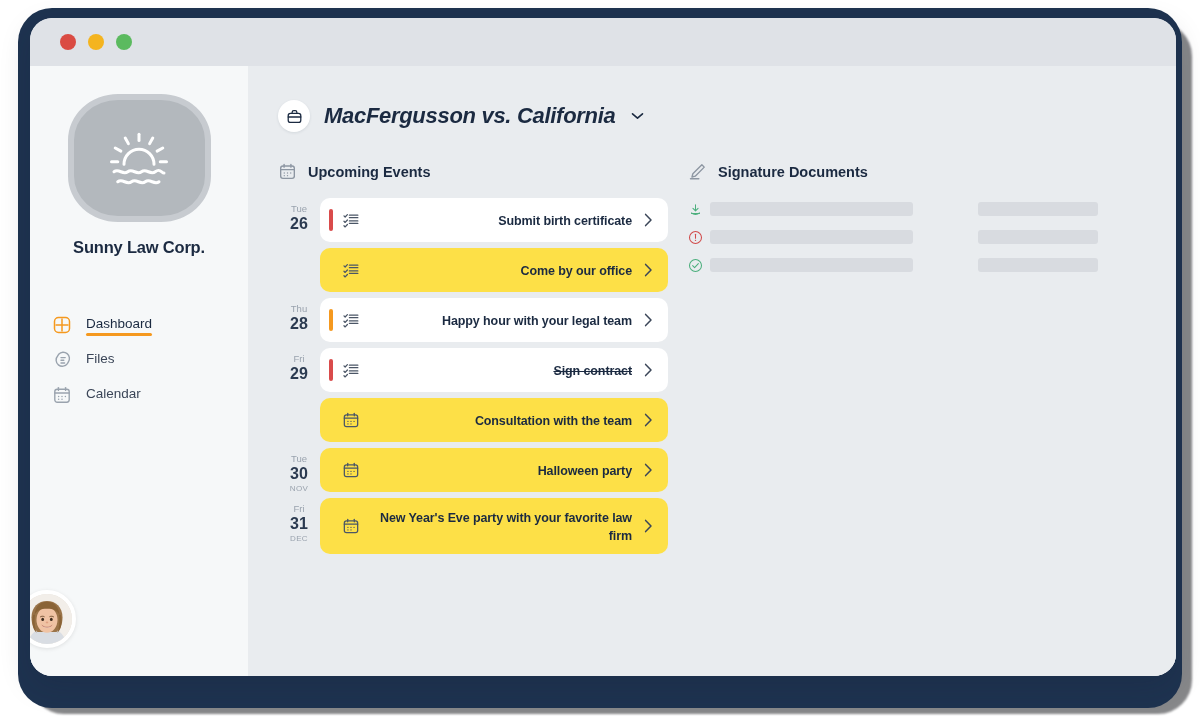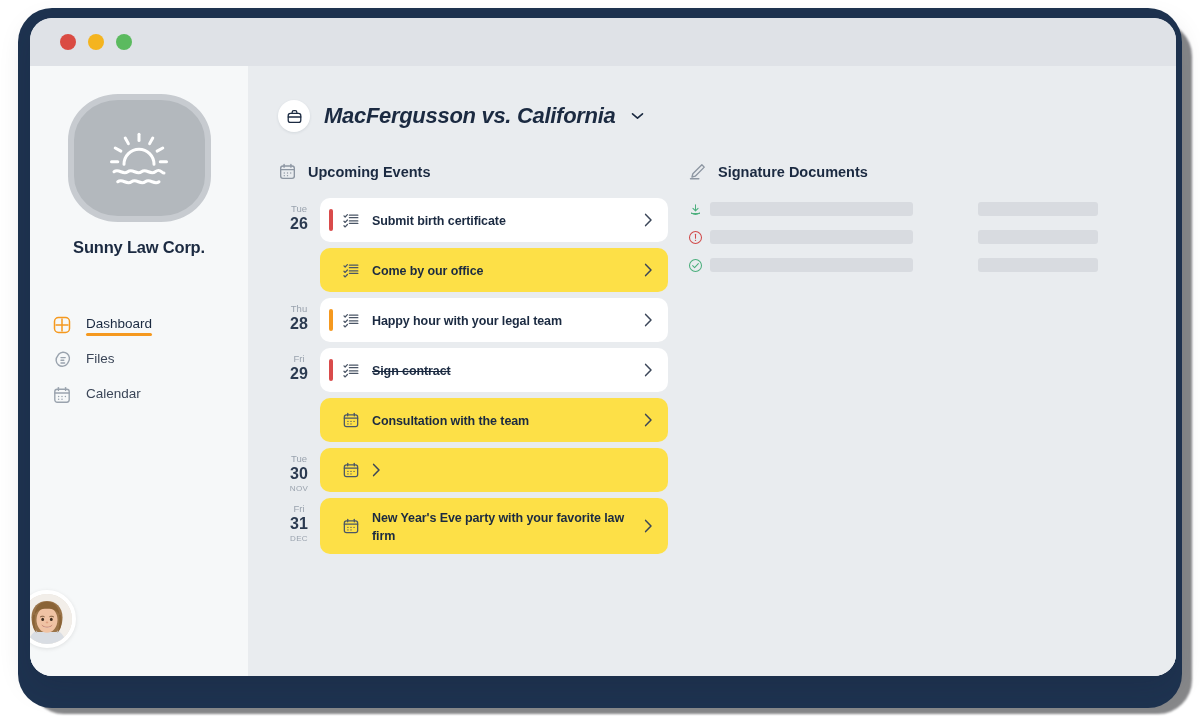--- a/index.html
+++ b/index.html
@@ -266,21 +266,21 @@
   .accent {
     position: absolute;
     left: 9px; top: 11px; bottom: 11px;
     width: 3.5px;
     border-radius: 3px;
   }
   .accent.red    { background: #d94b4b; }
   .accent.orange { background: #f5991f; }
 
   .evt-icon { width: 18px; height: 18px; flex: 0 0 18px; }
-  .evt-body { flex: 1; min-width: 0; }
+  .evt-body { flex: 1; min-width: 0; text-align: right; }
   .evt-title {
     font-size: 12.5px;
     font-weight: 700;
     color: #1b2a41;
     line-height: 16px;
     letter-spacing: -.1px;
   }
   .evt-title.done { text-decoration: line-through; }
   .evt-skel {
     margin-top: 6px;
@@ -589,20 +589,21 @@
     <rect x="2.6" y="4.2" width="14.8" height="13.2" rx="2.4"></rect>
     <line x1="2.6" y1="8.0" x2="17.4" y2="8.0"></line>
     <line x1="6.3" y1="2.6" x2="6.3" y2="5.4"></line>
     <line x1="13.7" y1="2.6" x2="13.7" y2="5.4"></line>
     <circle cx="6.6" cy="11.6" r=".7" fill="#4b5666" stroke="none"></circle>
     <circle cx="10" cy="11.6" r=".7" fill="#4b5666" stroke="none"></circle>
     <circle cx="13.4" cy="11.6" r=".7" fill="#4b5666" stroke="none"></circle>
     <circle cx="6.6" cy="14.4" r=".7" fill="#4b5666" stroke="none"></circle>
     <circle cx="10" cy="14.4" r=".7" fill="#4b5666" stroke="none"></circle>
   </svg></span>
+                  <span class="evt-body"><span class="evt-title">Halloween party</span></span>
                   <span class="chev">
                     <svg width="9" height="14" viewBox="0 0 9 14" fill="none" stroke="#3b4658" stroke-width="1.5" stroke-linecap="round" stroke-linejoin="round">
     <path d="M1.6 1.4 L7 7 L1.6 12.6"></path>
   </svg>
                   </span>
                 </div>
               </div>
               <div class="event-row">
                 <div class="event-date">
                   <div class="ed-dow">Fri</div>

